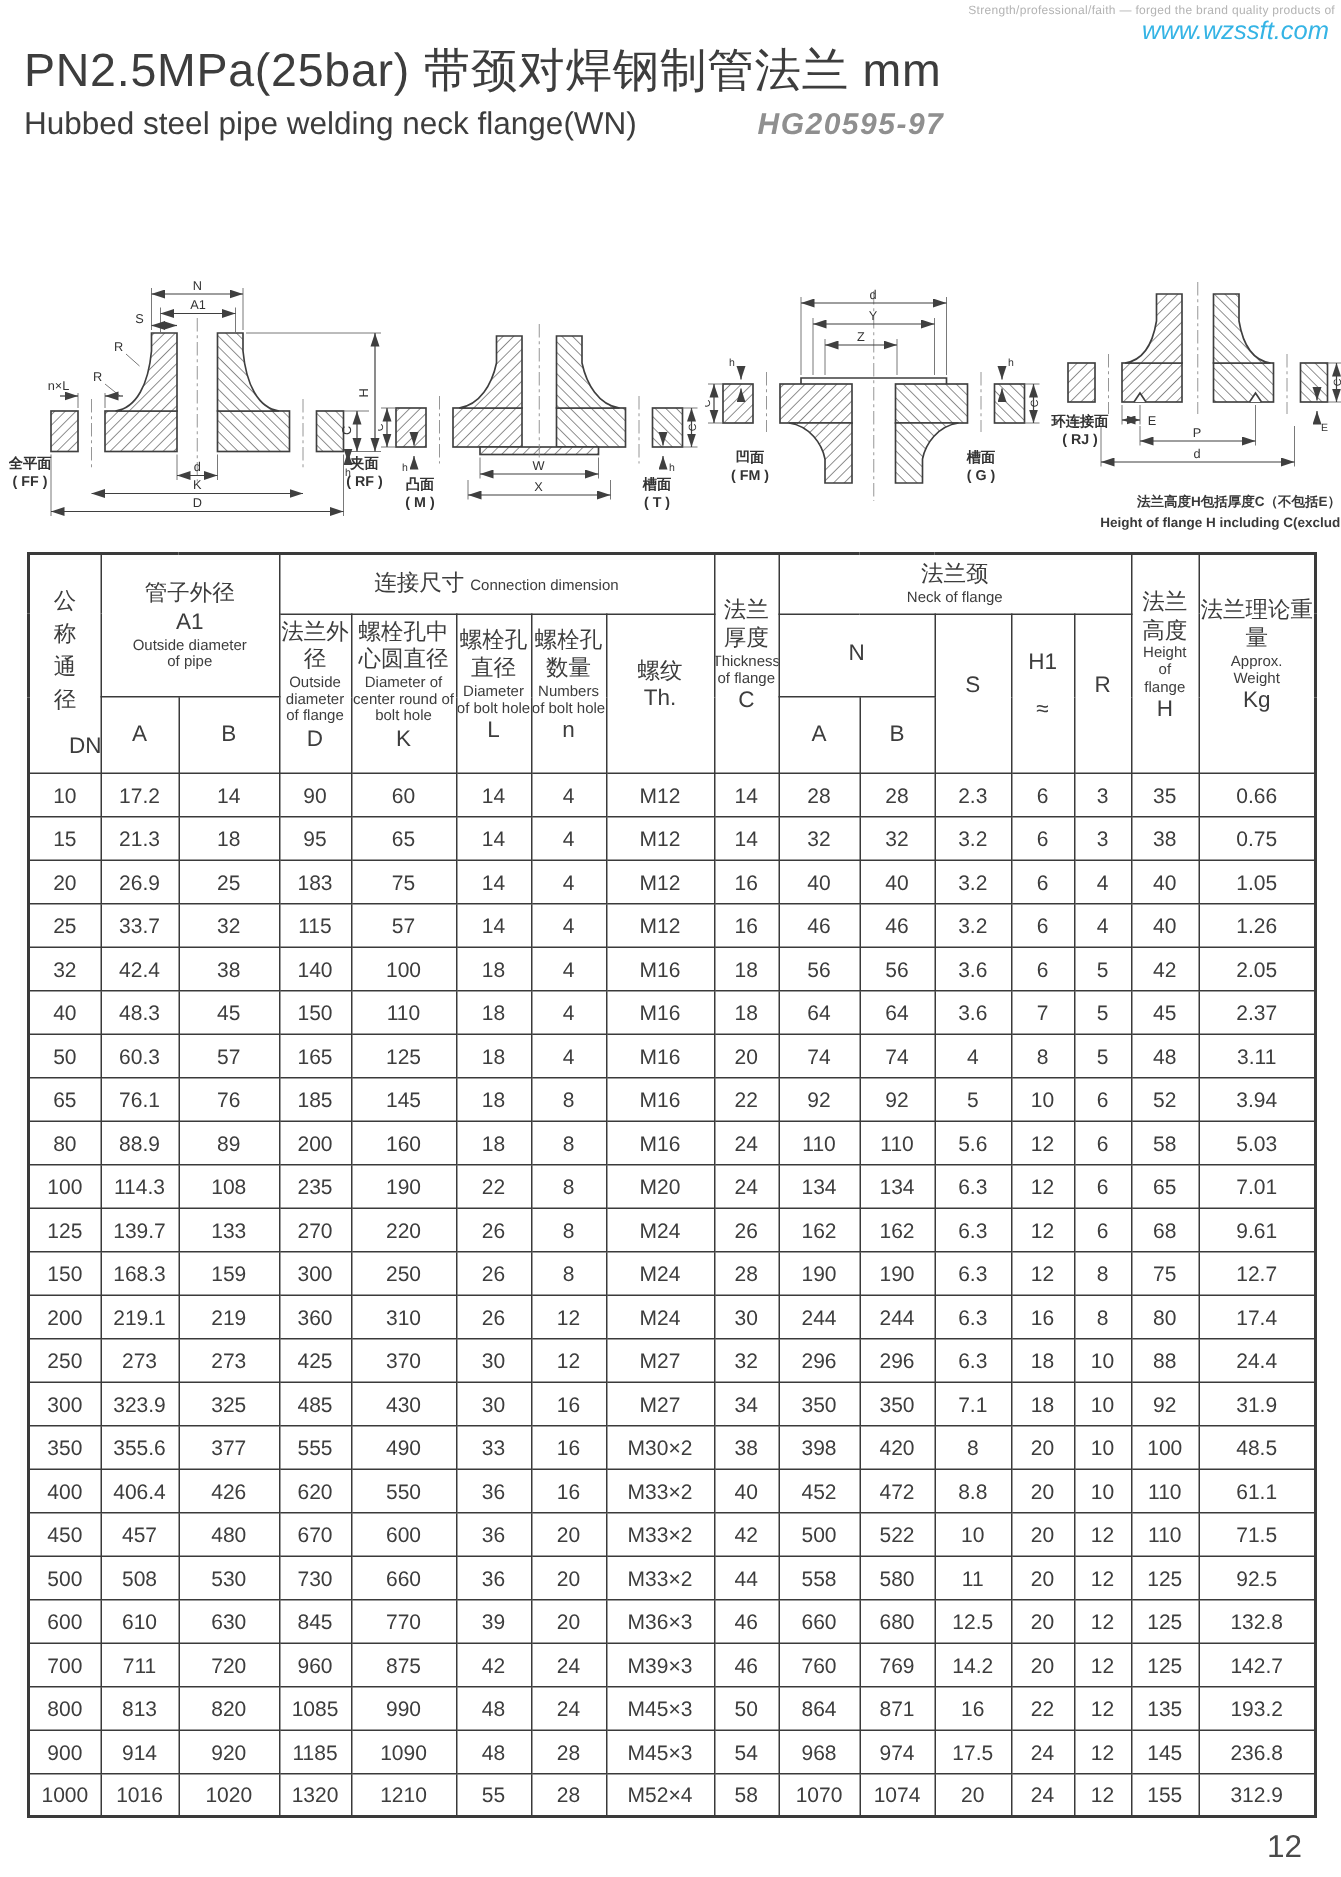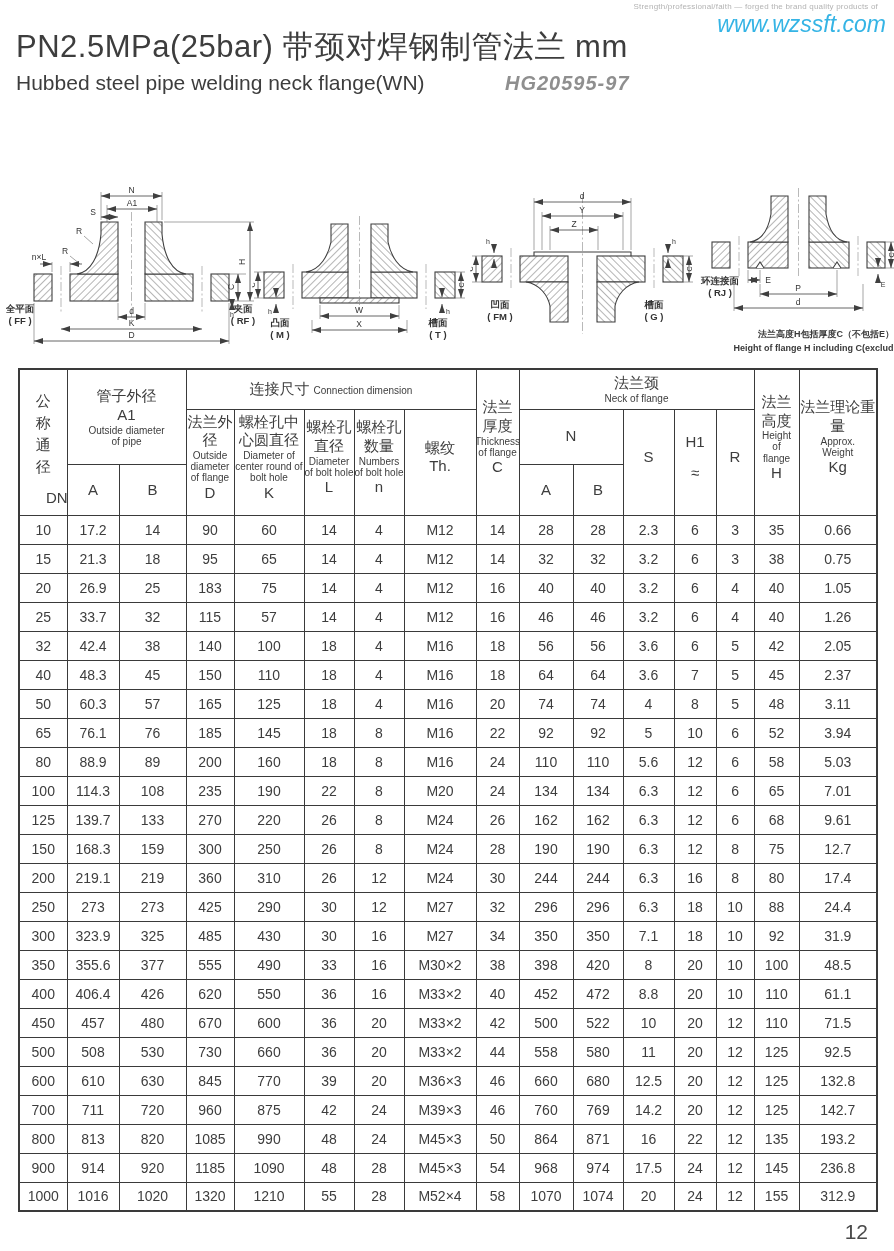--- a/index.html
+++ b/index.html
@@ -1,21 +1,21 @@
 <!DOCTYPE html>
 <html><head>
 <meta charset="utf-8">
 <style>
   html,body{margin:0;padding:0;}
   body{
     width:894px;height:1251px;position:relative;background:#ffffff;
     font-family:"Liberation Sans","DejaVu Sans",sans-serif;color:#3a3a3a;overflow:hidden;
   }
-  .tagline{position:absolute;top:2px;right:16px;font-size:8px;color:#b3b3b3;letter-spacing:.2px;}
-  .website{position:absolute;top:11px;right:8px;font-size:23px;font-style:italic;color:#35b4e5;}
+  .tagline{position:absolute;top:2px;right:4px;font-size:8px;color:#b3b3b3;letter-spacing:.2px;}
+  .website{position:absolute;top:11px;right:8px;font-size:17px;font-style:italic;color:#35b4e5;}
   .title{position:absolute;top:26px;left:16px;font-size:31px;color:#3d3d3d;letter-spacing:.5px;white-space:nowrap;}
   .subtitle{position:absolute;top:71px;left:16px;font-size:21px;color:#3d3d3d;}
   .standard{position:absolute;top:72px;left:505px;font-size:20px;font-style:italic;font-weight:bold;color:#8f8f8f;letter-spacing:1px;}
   .diag{position:absolute;}
   svg text{font-size:8.5px;fill:#333;text-anchor:middle;font-family:"Liberation Sans","DejaVu Sans",sans-serif;}
   svg text.cap{font-size:9.5px;font-weight:bold;}
   svg text.tiny{font-size:7px;}
   .sh{stroke:#3f3f3f;stroke-width:1.1;}
   .ext{stroke:#6a6a6a;stroke-width:.6;}
   .dim{stroke:#3f3f3f;stroke-width:.8;}
@@ -602,21 +602,21 @@
         <td>16</td>
         <td>8</td>
         <td>80</td>
         <td>17.4</td>
       </tr>
       <tr class="datarow">
         <td>250</td>
         <td>273</td>
         <td>273</td>
         <td>425</td>
-        <td>290</td>
+        <td>370</td>
         <td>30</td>
         <td>12</td>
         <td>M27</td>
         <td>32</td>
         <td>296</td>
         <td>296</td>
         <td>6.3</td>
         <td>18</td>
         <td>10</td>
         <td>88</td>

